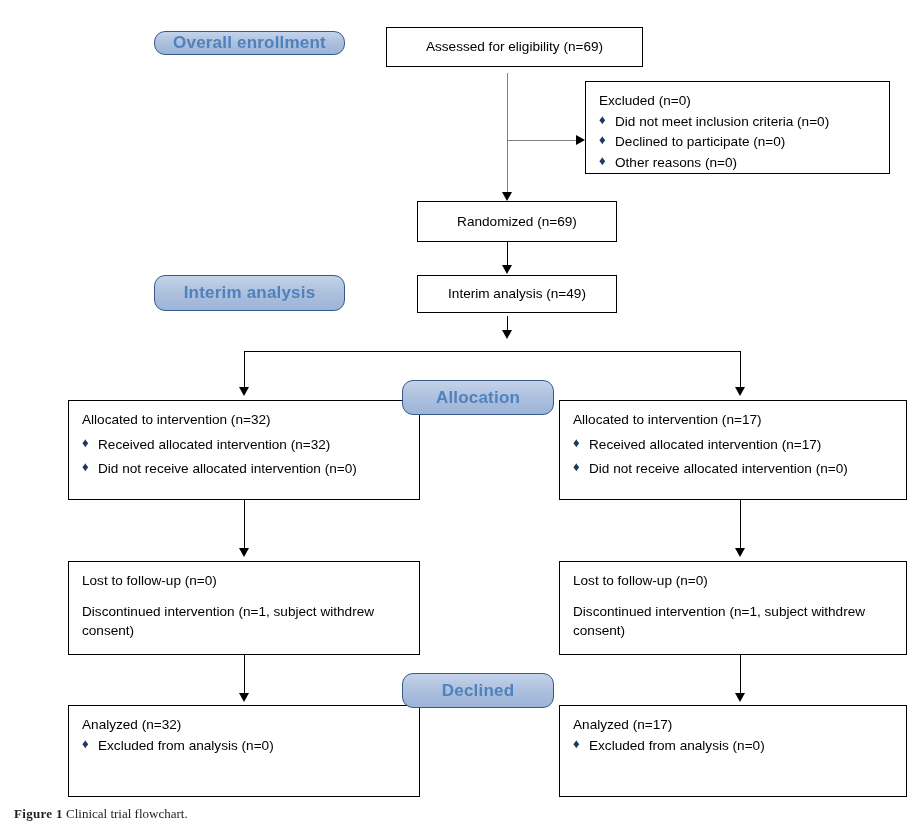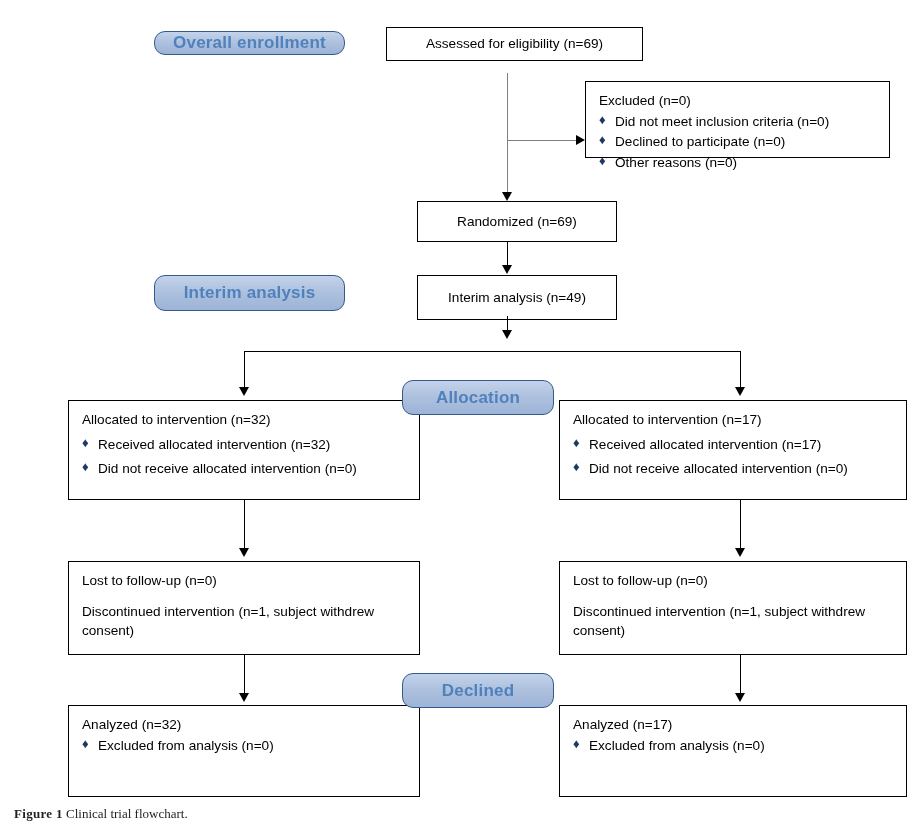--- a/index.html
+++ b/index.html
@@ -155,31 +155,31 @@
 
   <div class="badge" style="left:402px; top:380px; width:152px; height:35px;">
     <span>Allocation</span>
   </div>
 
 
   <div class="badge" style="left:402px; top:673px; width:152px; height:35px;">
     <span>Declined</span>
   </div>
 
-  <div class="box center" style="left:386px; top:27px; width:257px; height:34px;">
+  <div class="box center" style="left:386px; top:27px; width:257px; height:40px;">
     <span>Assessed for eligibility (n=69)</span>
   </div>
 
   <div class="vline gline" style="left:507px; top:73px; height:121px;"></div>
   <div class="arrow-down" style="left:501.5px; top:192px;"></div>
 
   <div class="hline gline" style="left:507px; top:140px; width:70px;"></div>
   <div class="arrow-right" style="left:576px; top:134.5px;"></div>
 
-  <div class="box pad" style="left:585px; top:81px; width:305px; height:77px;">
+  <div class="box pad" style="left:585px; top:81px; width:305px; height:93px;">
     <span class="box-line">Excluded (n=0)</span>
     <ul class="bullets">
       <li>
         <span class="dia">♦</span>
         <span>Did not meet inclusion criteria (n=0)</span>
       </li>
       <li>
         <span class="dia">♦</span>
         <span>Declined to participate (n=0)</span>
       </li>
@@ -190,21 +190,21 @@
     </ul>
   </div>
 
   <div class="box center" style="left:417px; top:201px; width:200px; height:41px;">
     <span>Randomized (n=69)</span>
   </div>
 
   <div class="vline" style="left:507px; top:242px; height:25px;"></div>
   <div class="arrow-down" style="left:501.5px; top:265px;"></div>
 
-  <div class="box center" style="left:417px; top:275px; width:200px; height:45px;">
+  <div class="box center" style="left:417px; top:275px; width:200px; height:38px;">
     <span>Interim analysis (n=49)</span>
   </div>
 
   <div class="vline" style="left:507px; top:316px; height:16px;"></div>
   <div class="arrow-down" style="left:501.5px; top:330px;"></div>
   <div class="hline" style="left:244px; top:351px; width:497px;"></div>
   <div class="vline" style="left:244px; top:351px; height:38px;"></div>
   <div class="arrow-down" style="left:238.5px; top:387px;"></div>
   <div class="vline" style="left:740px; top:351px; height:38px;"></div>
   <div class="arrow-down" style="left:734.5px; top:387px;"></div>

